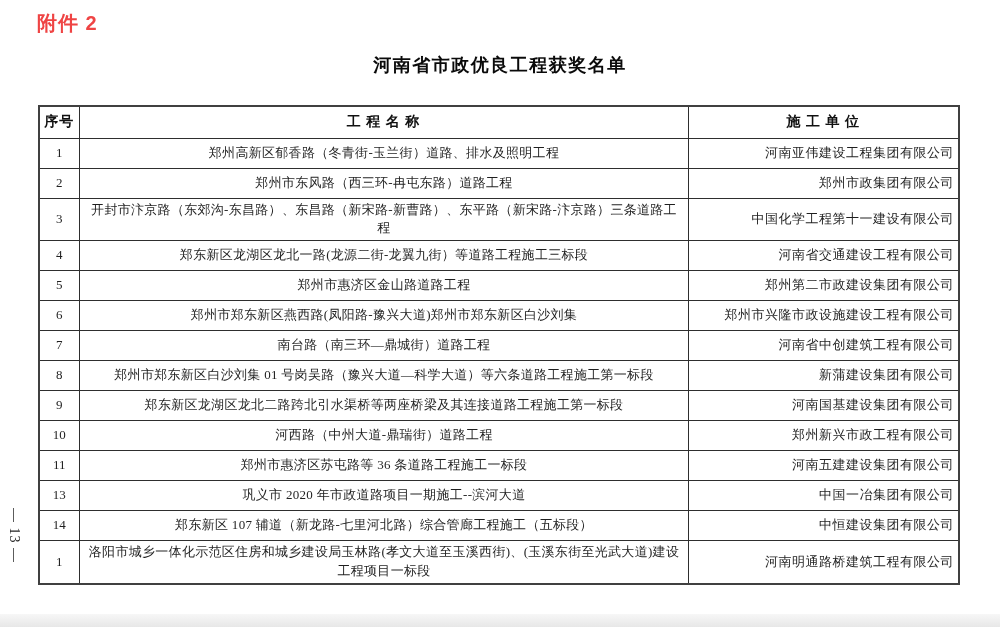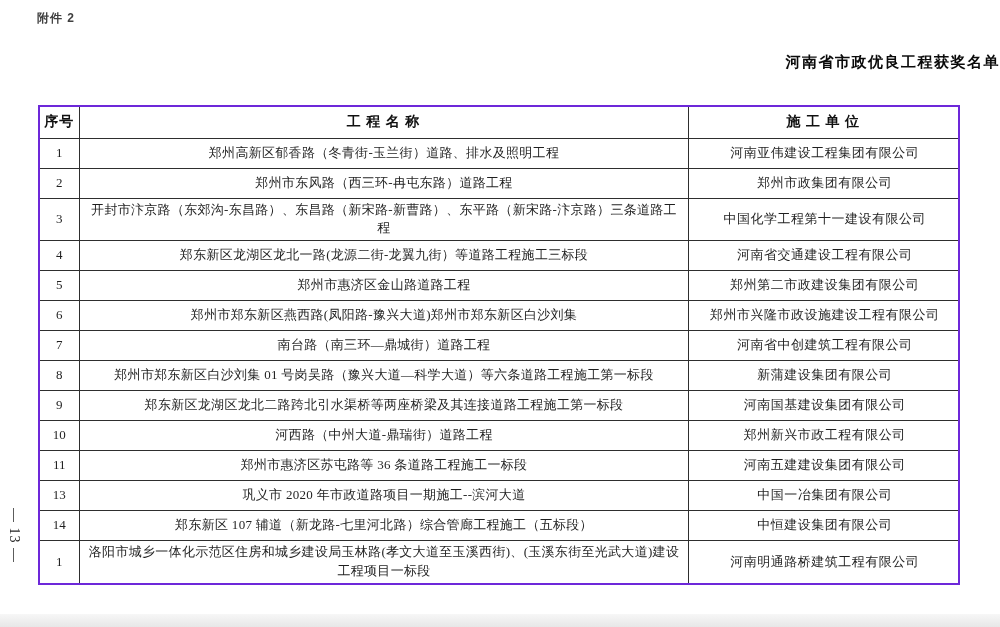--- a/index.html
+++ b/index.html
@@ -15,44 +15,44 @@
     position: absolute;
     inset: 0;
     background: #ffffff;
   }
   .attachment-label {
     position: absolute;
     left: 37px;
     top: 10px;
     font-family: "Liberation Sans", sans-serif;
     font-weight: bold;
-    font-size: 12px;
-    color: #404040;
+    font-size: 20px;
+    color: #ef4444;
     letter-spacing: 1px;
   }
   .page-title {
     position: absolute;
     left: 0;
     right: 0;
     top: 53px;
-    text-align: right;
+    text-align: center;
     font-family: "Liberation Sans", sans-serif;
     font-weight: bold;
-    font-size: 15px;
+    font-size: 18px;
     color: #0a0a0a;
     letter-spacing: 1.5px;
   }
   table.awards {
     position: absolute;
     left: 38px;
     top: 105px;
     width: 920px;
     border-collapse: collapse;
     table-layout: fixed;
-    border: 2px solid #6d28d9;
+    border: 2px solid #404040;
     font-size: 13px;
     color: #1f1f1f;
   }
   table.awards col.c-no { width: 40px; }
   table.awards col.c-project { width: 609px; }
   table.awards col.c-company { width: 271px; }
   table.awards th, table.awards td {
     border: 1px solid #2e2e2e;
     vertical-align: middle;
     line-height: 1.45;
@@ -61,21 +61,21 @@
   table.awards tbody tr { height: 30px; }
   table.awards th {
     font-weight: bold;
     font-size: 14px;
     text-align: center;
     letter-spacing: 1px;
     color: #111;
   }
   td.cell-no { text-align: center; font-size: 13px; }
   td.cell-project { text-align: center; padding: 2px 4px 2px 5px; letter-spacing: 0.3px; }
-  td.cell-company { text-align: center; padding: 2px 4px 2px 7px; letter-spacing: 0.5px; }
+  td.cell-company { text-align: right; padding: 2px 4px 2px 7px; letter-spacing: 0.5px; }
   .page-number {
     position: absolute;
     left: -13px;
     top: 527px;
     width: 54px;
     text-align: center;
     font-size: 14px;
     letter-spacing: 1px;
     color: #222;
     transform: rotate(90deg);

